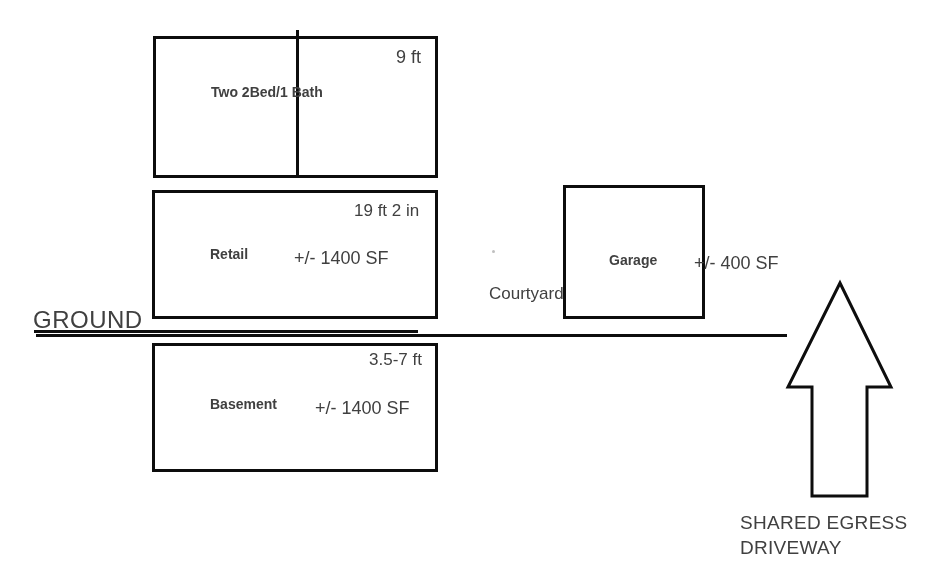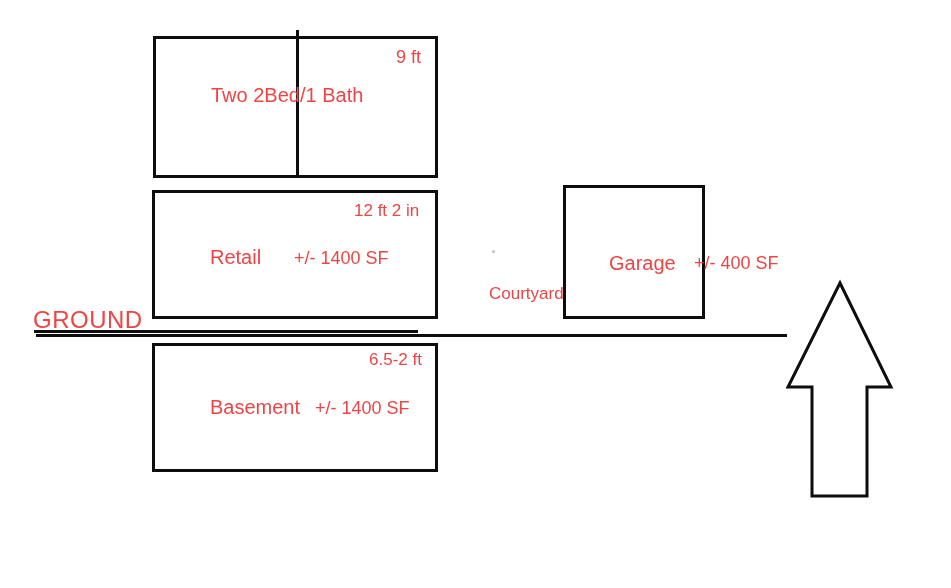--- a/index.html
+++ b/index.html
@@ -26,23 +26,23 @@
     position: absolute;
     background: #0d0d0d;
   }
   .vline {
     position: absolute;
     background: #0d0d0d;
   }
   .lbl {
     position: absolute;
     white-space: nowrap;
-    color: #ef4444;
+    color: #404040;
   }
-  .f20 { font-size: 20px; }
+  .f20 { font-size: 14px; font-weight: bold; }
   .f18 { font-size: 18px; }
   .f17 { font-size: 17px; }
   .f21 { font-size: 24px; letter-spacing: 0.5px; }
   .egress {
     line-height: 25px;
     font-size: 19px;
     letter-spacing: 0.3px;
   }
   .speck {
     position: absolute;
@@ -58,41 +58,45 @@
 <body>
 
 <div class="canvas">
 
   <div class="box" style="left:153px; top:36px; width:285px; height:142px;"></div>
   <div class="vline" style="left:296px; top:30px; width:3px; height:147px;"></div>
   <div class="lbl f18" style="left:396px; top:47px;">9 ft</div>
   <div class="lbl f20" style="left:211px; top:84px;">Two 2Bed/1 Bath</div>
 
   <div class="box" style="left:152px; top:190px; width:286px; height:129px;"></div>
-  <div class="lbl f17" style="left:354px; top:201px;">12 ft 2 in</div>
+  <div class="lbl f17" style="left:354px; top:201px;">19 ft 2 in</div>
   <div class="lbl f20" style="left:210px; top:246px;">Retail</div>
   <div class="lbl f18" style="left:294px; top:248px;">+/- 1400 SF</div>
 
   <div class="box" style="left:563px; top:185px; width:142px; height:134px;"></div>
   <div class="lbl f20" style="left:585px; top:252px;margin-left:24px;">Garage</div>
   <div class="lbl f18" style="left:694px; top:253px;">+/- 400 SF</div>
 
   <div class="lbl f17" style="left:461px; top:284px;margin-left:28px;">Courtyard</div>
 
   <div class="speck" style="left:492px; top:250px;"></div>
 
   <div class="lbl f21" style="left:33px; top:306px;">GROUND</div>
   <div class="hline" style="left:34px; top:330px; width:384px; height:3px;"></div>
   <div class="hline" style="left:36px; top:334px; width:751px; height:3px;"></div>
 
   <div class="box" style="left:152px; top:343px; width:286px; height:129px;"></div>
-  <div class="lbl f17" style="left:369px; top:350px;">6.5-2 ft</div>
+  <div class="lbl f17" style="left:369px; top:350px;">3.5-7 ft</div>
   <div class="lbl f20" style="left:210px; top:396px;">Basement</div>
   <div class="lbl f18" style="left:315px; top:398px;">+/- 1400 SF</div>
 
   <div style="position:absolute; left:780px; top:273px; width:120px; height:228px;">
     <svg width="120" height="228" viewBox="0 0 120 228" xmlns="http://www.w3.org/2000/svg">
       <polygon points="60,10 111,114 87,114 87,223 32,223 32,114 8,114" fill="#ffffff" stroke="#0d0d0d" stroke-width="3" stroke-linejoin="miter"></polygon>
     </svg>
   </div>
+  <div class="lbl egress" style="left:740px; top:510px;">
+    <div>SHARED EGRESS</div>
+    <div>DRIVEWAY</div>
+  </div>
 
 
 </div>
 
 </body></html>

